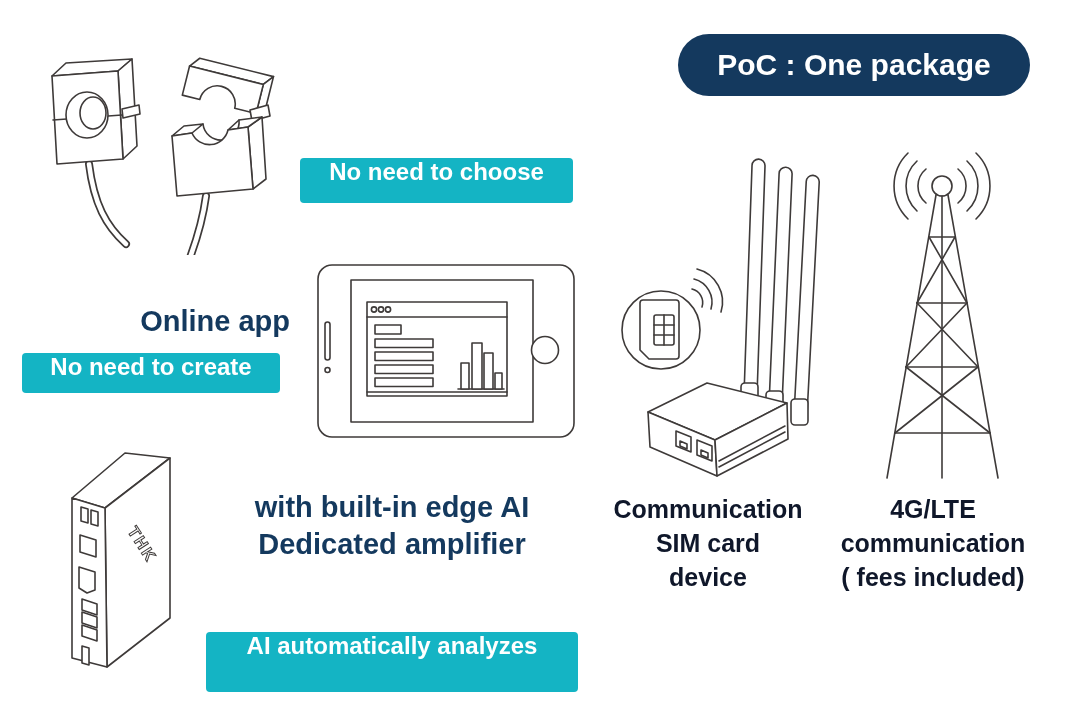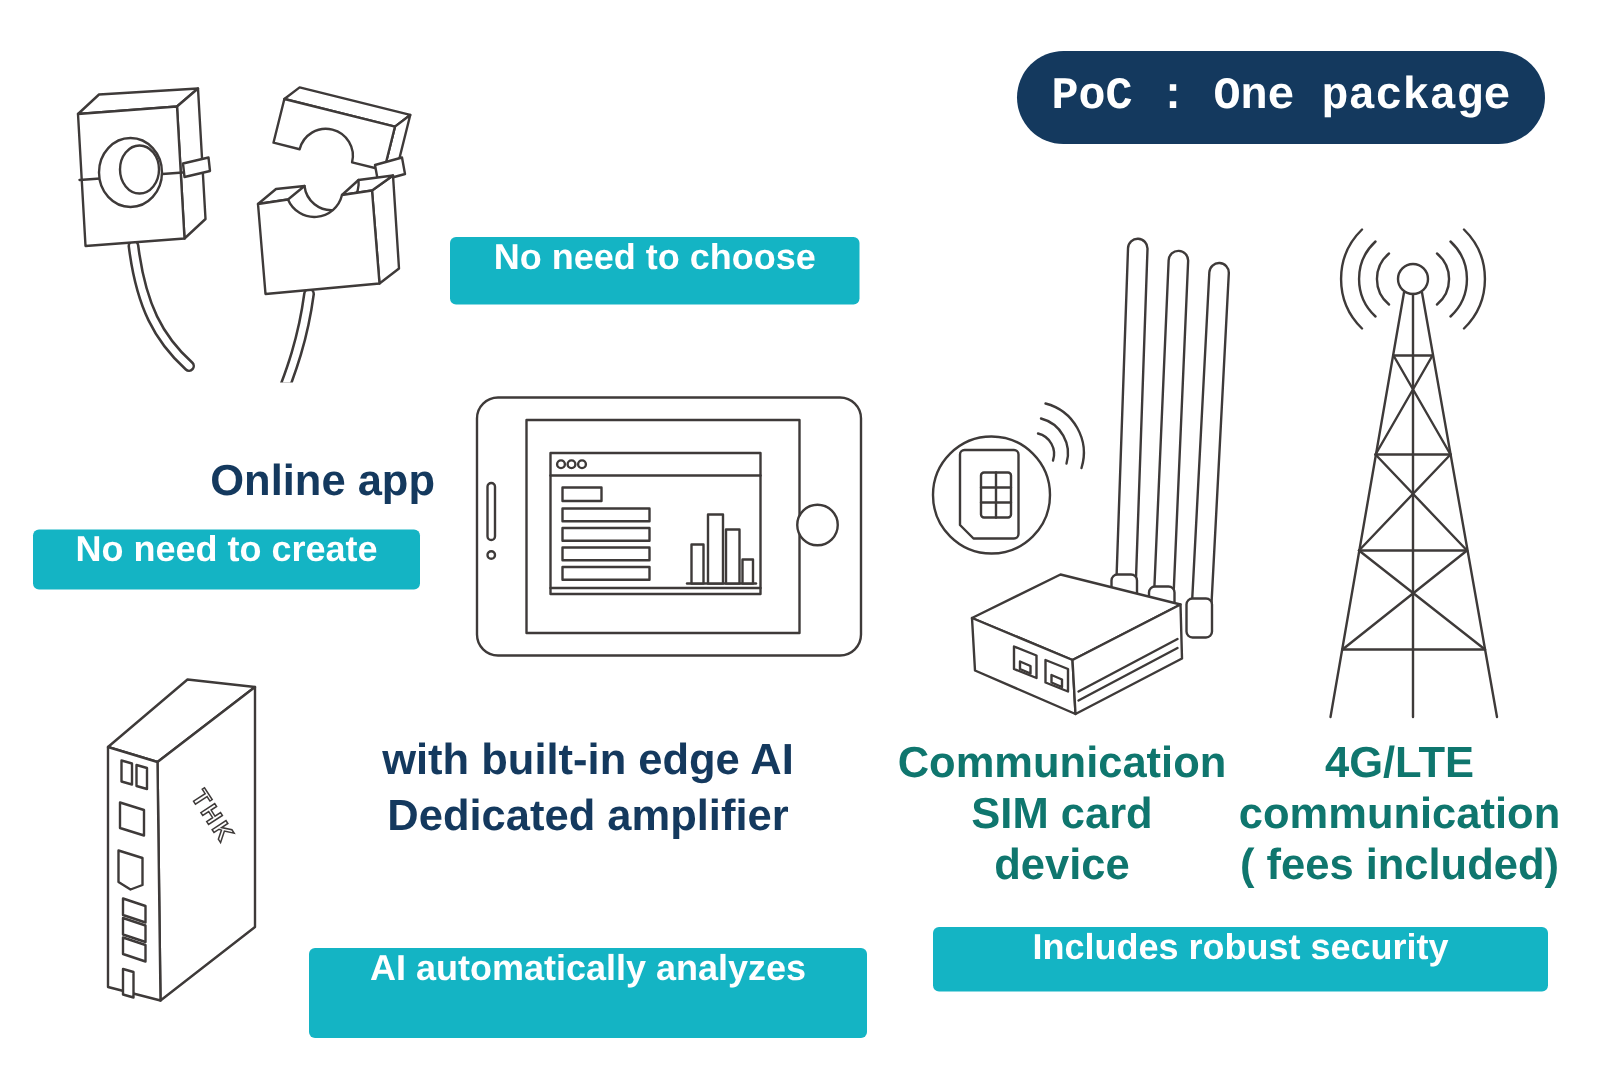--- a/index.html
+++ b/index.html
@@ -4,29 +4,29 @@
 <style>
   html,body { margin:0; padding:0; background:#ffffff; }
   .canvas {
     position:relative; width:1080px; height:710px; background:#ffffff;
     font-family:"Liberation Sans","DejaVu Sans",sans-serif; overflow:hidden;
   }
   .abs { position:absolute; }
   .navy-pill {
     position:absolute; background:#14395e; color:#ffffff; border-radius:31px;
     display:flex; align-items:center; justify-content:center;
-    font-weight:bold; font-size:30px;font-family:Liberation Mono, monospace;
+    font-weight:bold; font-size:30px;
   }
   .teal-badge {
     position:absolute; background:#14b4c4; color:#ffffff; border-radius:4px;
     display:flex; align-items:flex-start; justify-content:center;
     font-weight:bold; font-size:24px;
   }
   .h1 { position:absolute; color:#14395e; font-weight:bold; font-size:29px; line-height:37px; }
-  .cap { position:absolute; color:#0f766e; font-weight:bold; font-size:29px; line-height:34px; text-align:center; }
+  .cap { position:absolute; color:#0f172a; font-weight:bold; font-size:25px; line-height:34px; text-align:center; }
   .art path, .art rect, .art circle, .art ellipse {
     fill:#ffffff; stroke:#3e3a39; stroke-width:1.6;
     stroke-linejoin:round; stroke-linecap:round;
   }
   .art .ln { fill:none; }
   .art .cable-o { fill:none; stroke:#3e3a39; stroke-width:8; }
   .art .cable-i { fill:none; stroke:#ffffff; stroke-width:4.6; }
   .art text { font-family:"Liberation Sans","DejaVu Sans",sans-serif; }
 </style>
 </head>
@@ -184,17 +184,14 @@
     <div>SIM card</div>
     <div>device</div>
   </div>
 
   <div class="cap" style="left:822px; top:492px; width:222px;">
     <div>4G/LTE</div>
     <div>communication</div>
     <div>( fees included)</div>
   </div>
 
-  <div class="teal-badge" style="left:622px; top:618px; width:410px; height:43px;">
-    <span>Includes robust security</span>
-  </div>
 
 </div>
 
 </body></html>

